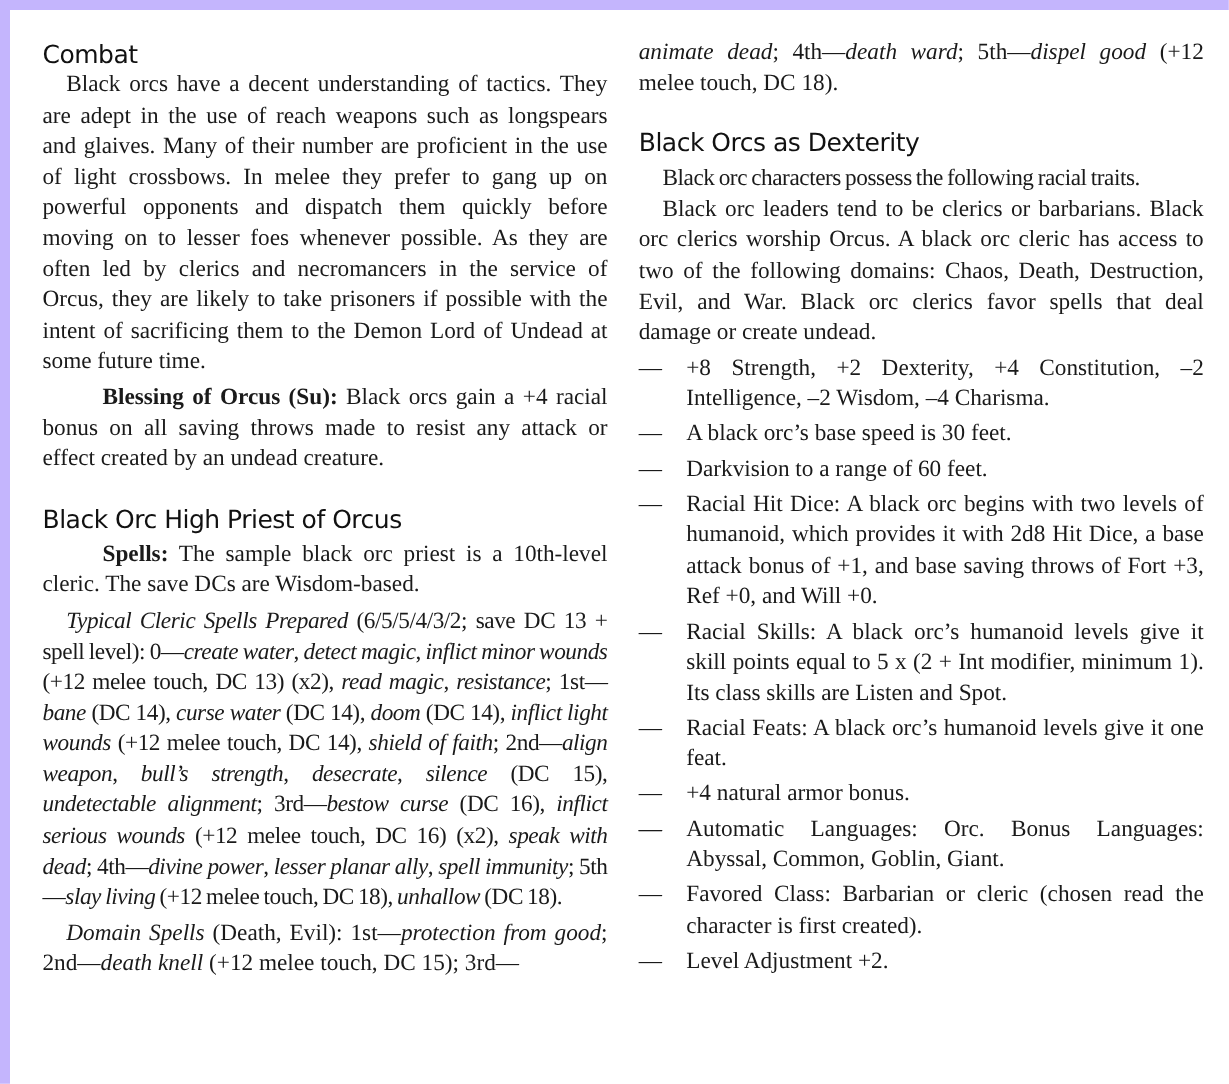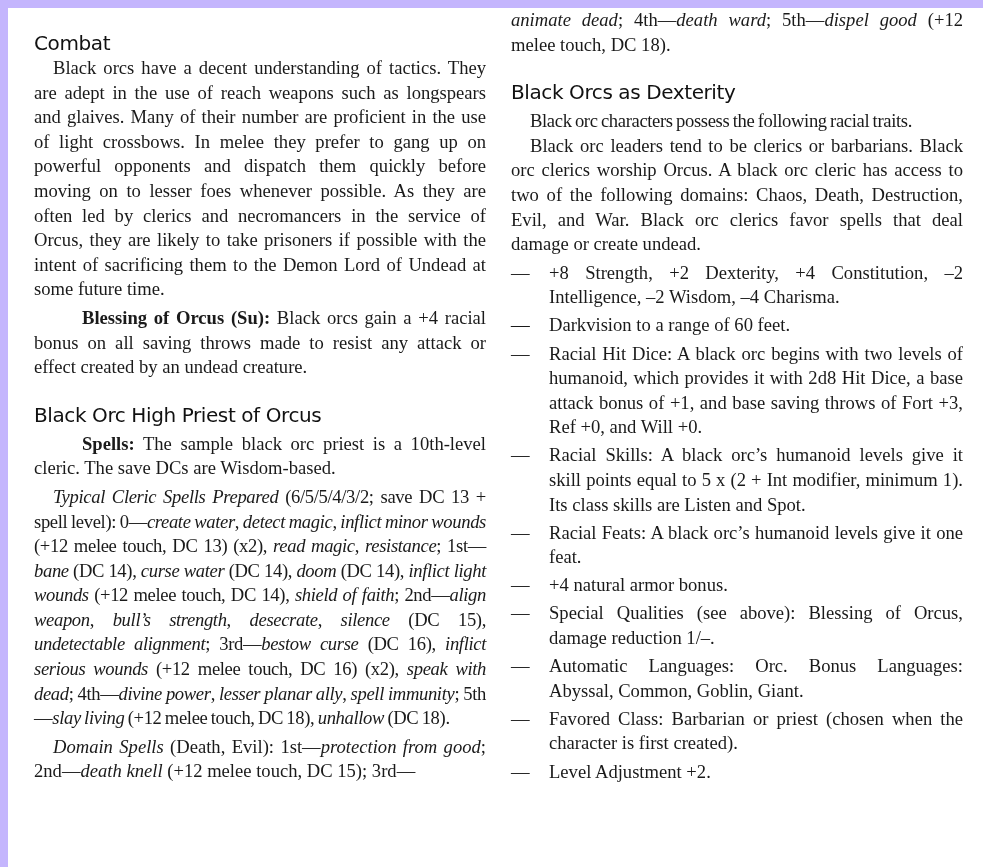--- a/index.html
+++ b/index.html
@@ -57,33 +57,33 @@
     <p class="ind">Black orcs have a decent understanding of tactics. They are adept in the use of reach weapons such as longspears and glaives. Many of their number are proficient in the use of light crossbows. In melee they prefer to gang up on powerful opponents and dispatch them quickly before moving on to lesser foes whenever possible. As they are often led by clerics and necromancers in the service of Orcus, they are likely to take prisoners if possible with the intent of sacrificing them to the Demon Lord of Undead at some future time.</p>
     <p class="ind gap"><b>Blessing of Orcus (Su):</b><span> Black orcs gain a +4 racial bonus on all saving throws made to resist any attack or effect created by an undead creature.</span></p>
 
     <h2 style="margin-top:22px">Black Orc High Priest of Orcus</h2>
     <p class="ind gap"><b>Spells:</b><span> The sample black orc priest is a 10th-level cleric. The save DCs are Wisdom-based.</span></p>
     <p class="ind gap tight"><i>Typical Cleric Spells Prepared</i><span><span> (6/5/5/4/3/2; save DC 13 + spell level): 0—</span><i>create water</i><span>, </span><i>detect magic</i><span>, </span><i>inflict minor wounds</i><span> (+12 melee touch, DC 13) (x2), </span><i>read magic</i><span>, </span><i>resistance</i><span>; 1st—</span><i>bane</i><span> (DC 14), </span><i>curse water</i><span> (DC 14), </span><i>doom</i><span> (DC 14), </span><i>inflict light wounds</i><span> (+12 melee touch, DC 14), </span><i>shield of faith</i><span>; 2nd—</span><i>align weapon</i><span>, </span><i>bull’s strength</i><span>, </span><i>desecrate</i><span>, </span><i>silence</i><span> (DC 15), </span><i>undetectable alignment</i><span>; 3rd—</span><i>bestow curse</i><span> (DC 16), </span><i>inflict serious wounds</i><span> (+12 melee touch, DC 16) (x2), </span><i>speak with dead</i><span>; 4th—</span><i>divine power</i><span>, </span><i>lesser planar ally</i><span>, </span><i>spell immunity</i><span>; 5th—</span><i>slay living</i><span> (+12 melee touch, DC 18), </span><i>unhallow</i><span> (DC 18).</span></span></p>
     <p class="ind gap"><i>Domain Spells</i><span><span> (Death, Evil): 1st—</span><i>protection from good</i><span>; 2nd—</span><i>death knell</i><span> (+12 melee touch, DC 15); 3rd—</span></span></p>
   </div>
 
   <div class="col col-right">
-    <p style=""><i>animate dead</i><span>; 4th—</span><i>death ward</i><span>; 5th—</span><i>dispel good</i><span> (+12 melee touch, DC 18).</span></p>
+    <p style="margin-top:22px"><i>animate dead</i><span>; 4th—</span><i>death ward</i><span>; 5th—</span><i>dispel good</i><span> (+12 melee touch, DC 18).</span></p>
 
     <h2 style="margin-top:22px">Black Orcs as Dexterity</h2>
     <p class="ind gap tight">Black orc characters possess the following racial traits.</p>
     <p class="ind">Black orc leaders tend to be clerics or barbarians. Black orc clerics worship Orcus. A black orc cleric has access to two of the following domains: Chaos, Death, Destruction, Evil, and War. Black orc clerics favor spells that deal damage or create undead.</p>
     <ul class="traits">
         <li><span class="dash">—</span><span>+8 Strength, +2 Dexterity, +4 Constitution, –2 Intelligence, –2 Wisdom, –4 Charisma.</span></li>
-        <li><span class="dash">—</span></li>
+        <li><span class="dash">—</span><span>A black orc’s base speed is 30 feet.</span></li>
         <li><span class="dash">—</span><span>Darkvision to a range of 60 feet.</span></li>
         <li><span class="dash">—</span><span>Racial Hit Dice: A black orc begins with two levels of humanoid, which provides it with 2d8 Hit Dice, a base attack bonus of +1, and base saving throws of Fort +3, Ref +0, and Will +0.</span></li>
         <li><span class="dash">—</span><span>Racial Skills: A black orc’s humanoid levels give it skill points equal to 5 x (2 + Int modifier, minimum 1). Its class skills are Listen and Spot.</span></li>
         <li><span class="dash">—</span><span>Racial Feats: A black orc’s humanoid levels give it one feat.</span></li>
         <li><span class="dash">—</span><span>+4 natural armor bonus.</span></li>
-        <li><span class="dash">—</span><span>Special Qualities (see above): Blessing of Orcus, damage reduction 1/–.</span></li>
+        <li><span class="dash">—</span></li>
         <li><span class="dash">—</span><span>Automatic Languages: Orc. Bonus Languages: Abyssal, Common, Goblin, Giant.</span></li>
-        <li><span class="dash">—</span><span>Favored Class: Barbarian or priest (chosen when the character is first created).</span></li>
+        <li><span class="dash">—</span><span>Favored Class: Barbarian or cleric (chosen read the character is first created).</span></li>
         <li><span class="dash">—</span><span>Level Adjustment +2.</span></li>
       </ul>
   </div>
 
 </div>
 
 </body></html>

